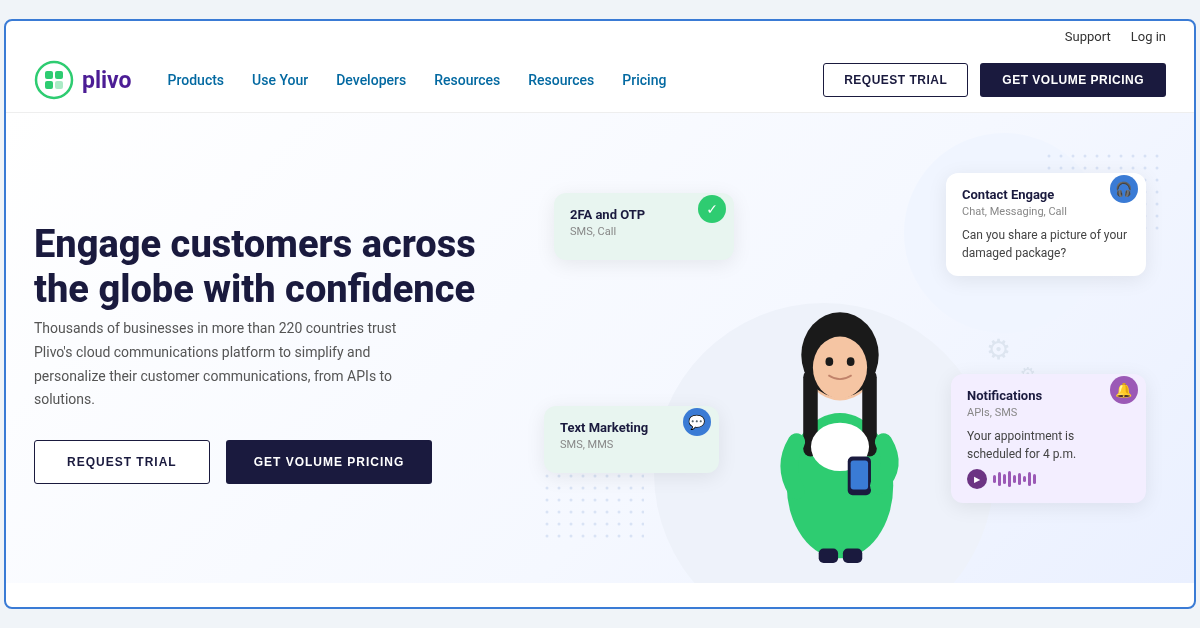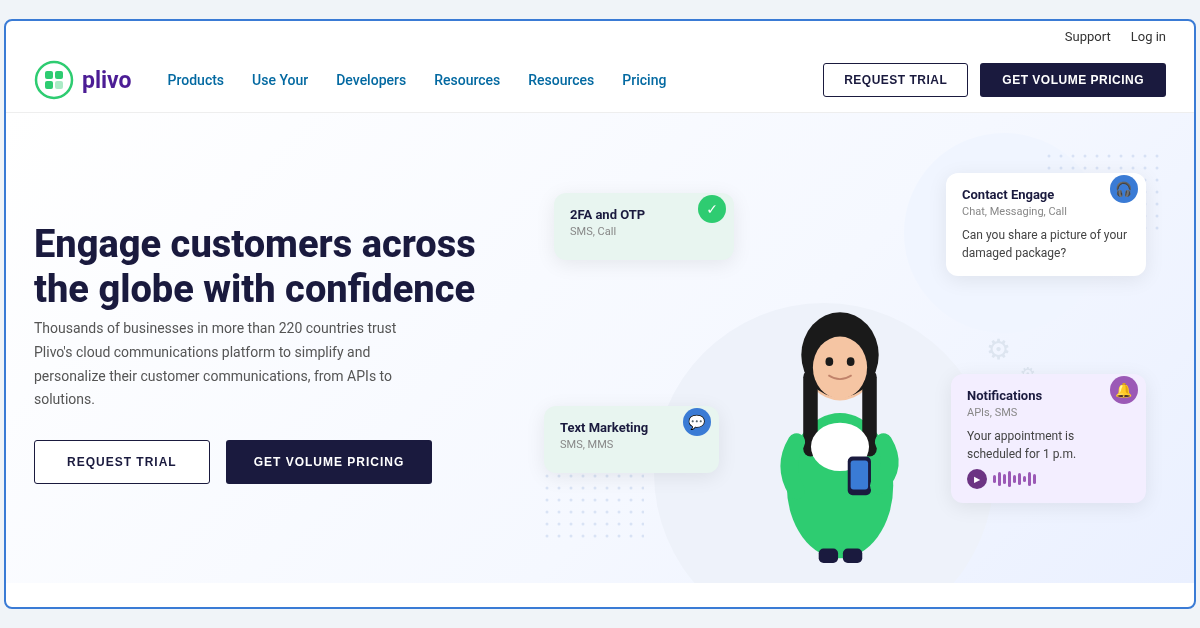--- a/index.html
+++ b/index.html
@@ -397,21 +397,21 @@
           <div class="card-title">Text Marketing</div>
           <div class="card-subtitle">SMS, MMS</div>
         </div>
       </div>
 
       <div class="card card-notifications" style="bottom:60px;right:20px;">
         <div style="position:relative;">
           <div class="card-icon icon-purple">🔔</div>
           <div class="card-title">Notifications</div>
           <div class="card-subtitle">APIs, SMS</div>
-          <div class="card-body">Your appointment is scheduled for 1 p.m.</div>
+          <div class="card-body">Your appointment is scheduled for 4 p.m.</div>
 
           <div class="audio-bar">
             <div class="audio-play">▶</div>
             <div class="audio-waves">
               <div class="wave" style="height:8px;"></div>
               <div class="wave" style="height:14px;"></div>
               <div class="wave" style="height:10px;"></div>
               <div class="wave" style="height:16px;"></div>
               <div class="wave" style="height:8px;"></div>
               <div class="wave" style="height:12px;"></div>

